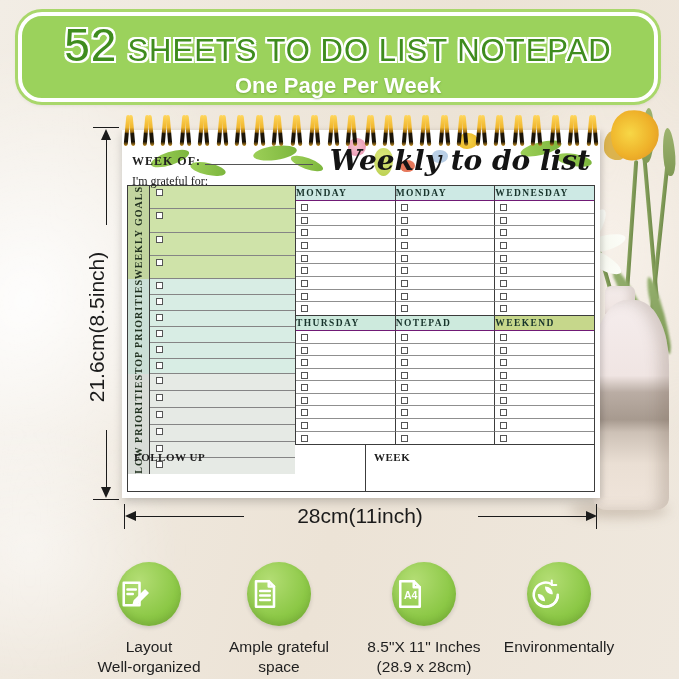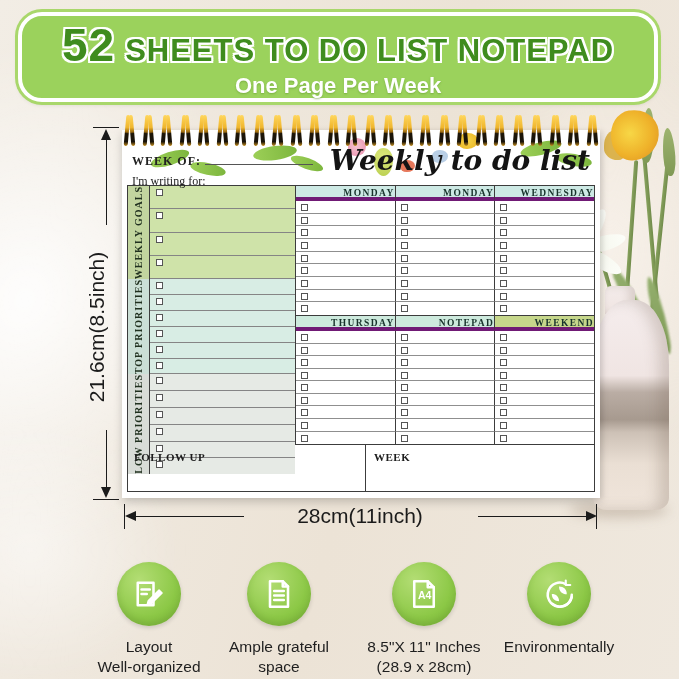--- a/index.html
+++ b/index.html
@@ -30,21 +30,21 @@
     border-radius:34px 34px 14px 14px/64px 64px 12px 12px;box-shadow:inset -10px 0 14px rgba(120,100,85,.25);}
   .vaseneck{position:absolute;background:linear-gradient(180deg,#f4eceb,#efe4e1);border-radius:6px 6px 0 0;
     box-shadow:inset -6px 0 8px rgba(120,100,85,.2);}
   .vaseshadow{position:absolute;background:rgba(150,130,110,.35);border-radius:50%;filter:blur(6px);}
 
   
   .banner{position:absolute;left:18px;top:12px;width:640px;height:90px;box-sizing:border-box;
     background:#9bd25c;border:4px solid #fff;border-radius:24px;
     box-shadow:0 0 0 3px #a9d76b,0 2px 5px rgba(0,0,0,.15);text-align:center;}
   .banner-title{display:flex;align-items:baseline;justify-content:center;margin-top:2px;}
-  .outline-green{color:#3f8c1e;font-weight:700;
+  .outline-green{color:#3f8c1e;font-weight:400;
     text-shadow:-2px -2px 0 #fff,2px -2px 0 #fff,-2px 2px 0 #fff,2px 2px 0 #fff,0 2px 0 #fff,2px 0 0 #fff,0 -2px 0 #fff,-2px 0 0 #fff;}
   .banner-num{font-size:46px;letter-spacing:1px;}
   .banner-rest{font-size:31px;letter-spacing:1px;margin-left:10px;}
   .banner-sub{font-size:22px;font-weight:bold;color:#fff;margin-top:1px;
     text-shadow:0 1px 2px rgba(95,145,45,.55);}
 
   
   .paper{position:absolute;left:122px;top:130px;width:478px;height:368px;background:#fff;
     box-shadow:0 4px 9px rgba(0,0,0,.18),3px 0 4px rgba(0,0,0,.05);}
   .coils{position:absolute;left:124px;top:115px;width:474px;height:33px;display:flex;
@@ -79,22 +79,22 @@
     letter-spacing:1px;color:#20301f;white-space:nowrap;}
   .lrows{flex:1;display:flex;flex-direction:column;}
   .lrow{flex:1;position:relative;border-bottom:1px solid #858585;}
   .lsec.lp .lrow:last-child{border-bottom:none;}
   .cb{position:absolute;left:6px;top:3px;width:5px;height:5px;border:1px solid #555;background:#fff;}
 
   .days{flex:1;display:flex;flex-direction:column;}
   .dgroup{flex:1;display:flex;flex-direction:column;}
   .dheads{display:flex;height:15px;}
   .dgroup:nth-child(2) .dheads{border-top:1px solid #3c3c3c;}
-  .dh{flex:1;font:700 9.5px "Liberation Serif",serif;letter-spacing:1.4px;color:#17332b;text-align:right;
-    line-height:15px;background:#cde9e4;border-right:1px solid #3c3c3c;border-bottom:4px solid #701a75;box-sizing:border-box;}
+  .dh{flex:1;font:700 9.5px "Liberation Serif",serif;letter-spacing:1.4px;color:#17332b;text-align:left;
+    line-height:15px;background:#cde9e4;border-right:1px solid #3c3c3c;border-bottom:1px solid #701a75;box-sizing:border-box;}
   .dh:last-child{border-right:none;}
   .dgroup:nth-child(2) .dh{background:#cdeadd;}
   .dgroup:nth-child(2) .dh:nth-child(3){background:#c6d78b;}
   .drows{flex:1;display:flex;flex-direction:column;}
   .drow{flex:1;display:flex;}
   .dcell{flex:1;position:relative;border-right:1px solid #3c3c3c;border-bottom:1px solid #8f8f8f;box-sizing:border-box;}
   .dcell:last-child{border-right:none;}
   .drow:last-child .dcell{border-bottom:none;}
   .dcell .cb{left:5px;top:3px;}
 
@@ -107,21 +107,21 @@
   
   .dim{position:absolute;background:#1b1b1b;}
   .arrow{position:absolute;width:0;height:0;}
   .vlabel{position:absolute;left:97px;top:327px;transform:translate(-50%,-50%) rotate(-90deg);
     font-size:21px;color:#1b1b1b;white-space:nowrap;}
   .hlabel{position:absolute;left:360px;top:516px;transform:translate(-50%,-50%);
     font-size:21px;color:#1b1b1b;white-space:nowrap;background:transparent;}
 
   
   .feat{position:absolute;top:562px;width:150px;text-align:center;}
-  .fcircle{width:64px;height:64px;border-radius:50%;margin:0 auto;display:flex;align-items:center;justify-content:center;
+  .fcircle{width:64px;height:64px;border-radius:50%;margin:0 auto;display:flex;align-items:center;
     background:radial-gradient(circle at 35% 28%,#b3dd74,#8cc846 62%,#7cba38);
     box-shadow:inset 0 -4px 7px rgba(0,0,0,.10),0 2px 4px rgba(0,0,0,.14);}
   .flabel{margin-top:11px;font-size:15.5px;color:#1f1f1f;line-height:1.3;}
   .fcircle svg{display:block;}
 </style>
 </head>
 <body>
 
 <div class="stage">
 
@@ -158,21 +158,21 @@
       <span class="outline-green banner-num">52</span>
       <span class="outline-green banner-rest">SHEETS TO DO LIST NOTEPAD</span>
     </div>
     <div class="banner-sub">One Page Per Week</div>
   </div>
 
   <div class="paper">
     <div class="week-of">
       <span>WEEK OF:</span><span class="wline"></span>
     </div>
-    <div class="grateful">I'm writing for:</div>
+    <div class="grateful">I'm grateful for:</div>
     <div class="script-title">Weekly to do list</div>
 
     <div class="table">
       <div class="left-block">
         <div class="lsec wg">
           <div class="ltitle">
               <span>WEEKLY GOALS</span>
             </div>
           <div class="lrows">
               <div class="lrow">

